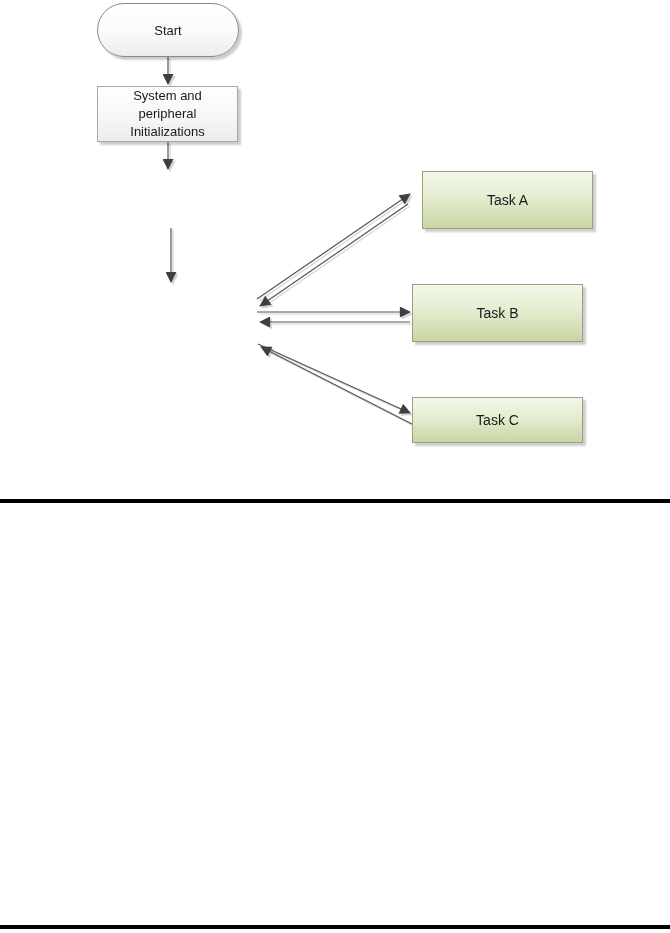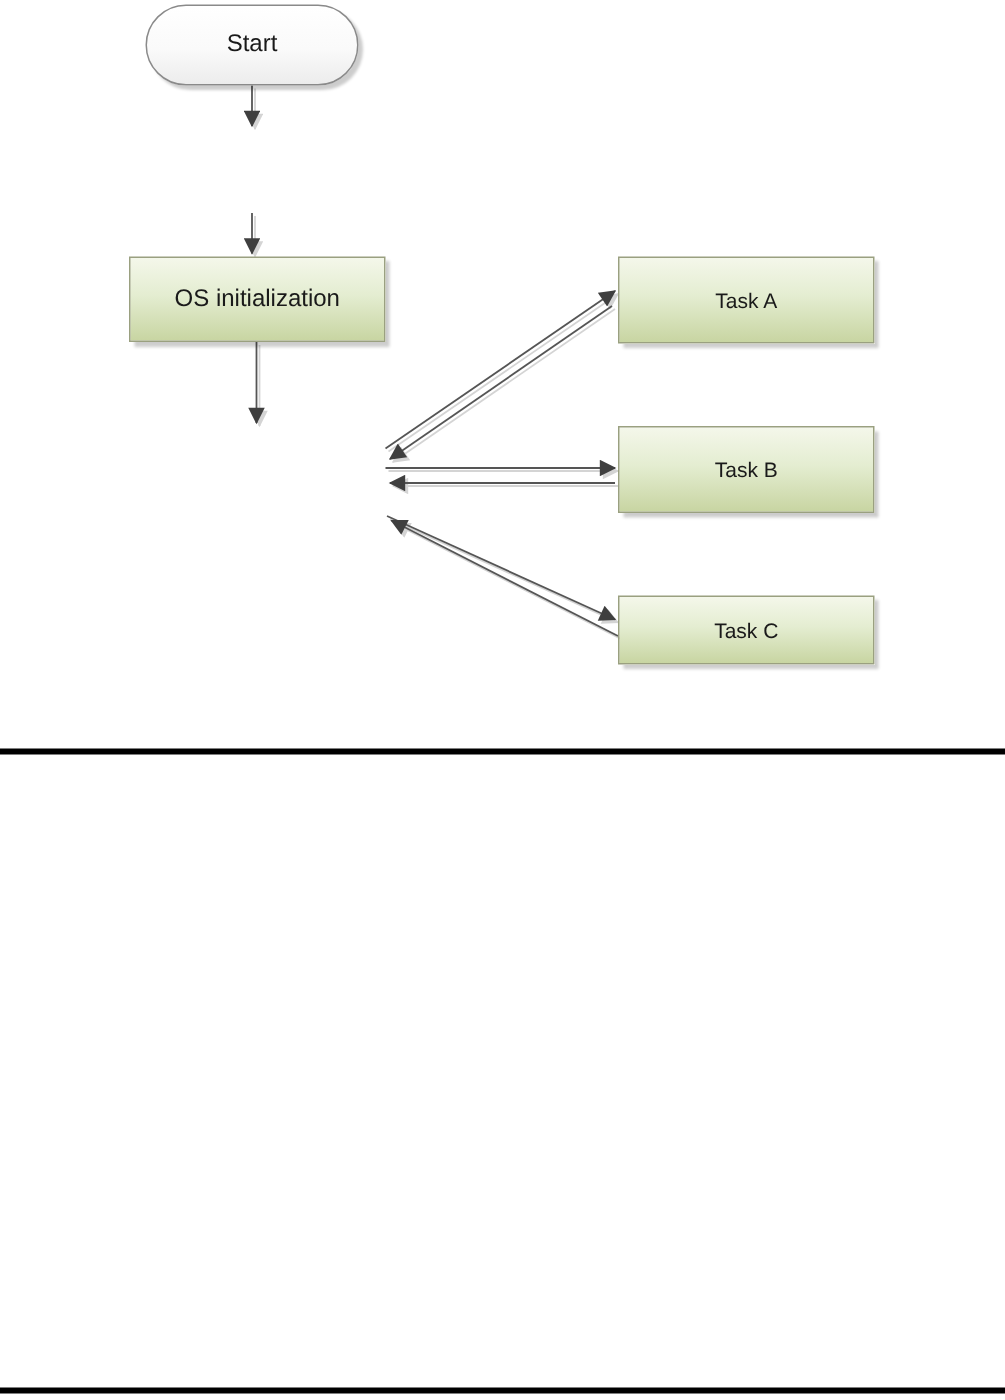--- a/index.html
+++ b/index.html
@@ -18,42 +18,42 @@
     display: flex;
     align-items: center;
     justify-content: center;
     text-align: center;
     box-shadow: 3px 3px 2px rgba(0,0,0,0.20);
   }
   .terminator {
     border: 1px solid #8a8a8a;
     border-radius: 28px;
     background: linear-gradient(180deg, #ffffff 0%, #fafafa 55%, #ececec 100%);
-    font-size: 16px;
+    font-size: 13px;
   }
   .proc-white {
     border: 1px solid #a8a8a8;
     background: linear-gradient(180deg, #fefefe 0%, #f7f7f7 55%, #ebebeb 100%);
     font-size: 13px;
     line-height: 18px;
     padding: 0 15px;
   }
   .proc-green {
     border: 1px solid #9aa080;
     background: linear-gradient(180deg, #f4f7ea 0%, #e4edd1 45%, #c8d5a2 100%);
   }
   .big-label { font-size: 16px; }
   .task-label { font-size: 14px; }
 
   
   #n-start     { left: 97px;  top: 3px;   width: 142px; height: 54px; }
   #n-sysinit   { left: 97px;  top: 86px;  width: 141px; height: 56px; }
   #n-osinit    { left: 86px;  top: 171px; width: 171px; height: 57px; }
   #n-sched     { left: 86px;  top: 284px; width: 171px; height: 68px; }
-  #n-taska     { left: 412px; top: 171px; width: 171px; height: 58px; }
+  #n-taska     { left: 422px; top: 171px; width: 171px; height: 58px; }
   #n-taskb     { left: 412px; top: 284px; width: 171px; height: 58px; }
   #n-taskc     { left: 412px; top: 397px; width: 171px; height: 46px; }
 
   svg.connectors {
     position: absolute;
     left: 0; top: 0;
     width: 670px; height: 933px;
     pointer-events: none;
   }
   .hrule {
@@ -103,24 +103,24 @@
       <line x1="410" y1="322" x2="260" y2="322" marker-end="url(#ah-dark)"></line>
       <line x1="258" y1="344" x2="410" y2="413" marker-end="url(#ah-dark)"></line>
       <line x1="412" y1="424" x2="261" y2="347" marker-end="url(#ah-dark)"></line>
     </g>
   </svg>
 
   <div id="n-start" class="node terminator">
     <span>Start</span>
   </div>
 
+  <div id="n-sysinit" class="node proc-white">
+    <span>System and peripheral Initializations</span>
+  </div>
 
-  <div id="n-osinit" class="node proc-green big-label">
-    <span>OS initialization</span>
-  </div>
 
 
   <div id="n-taska" class="node proc-green task-label">
     <span>Task A</span>
   </div>
 
   <div id="n-taskb" class="node proc-green task-label">
     <span>Task B</span>
   </div>
 

